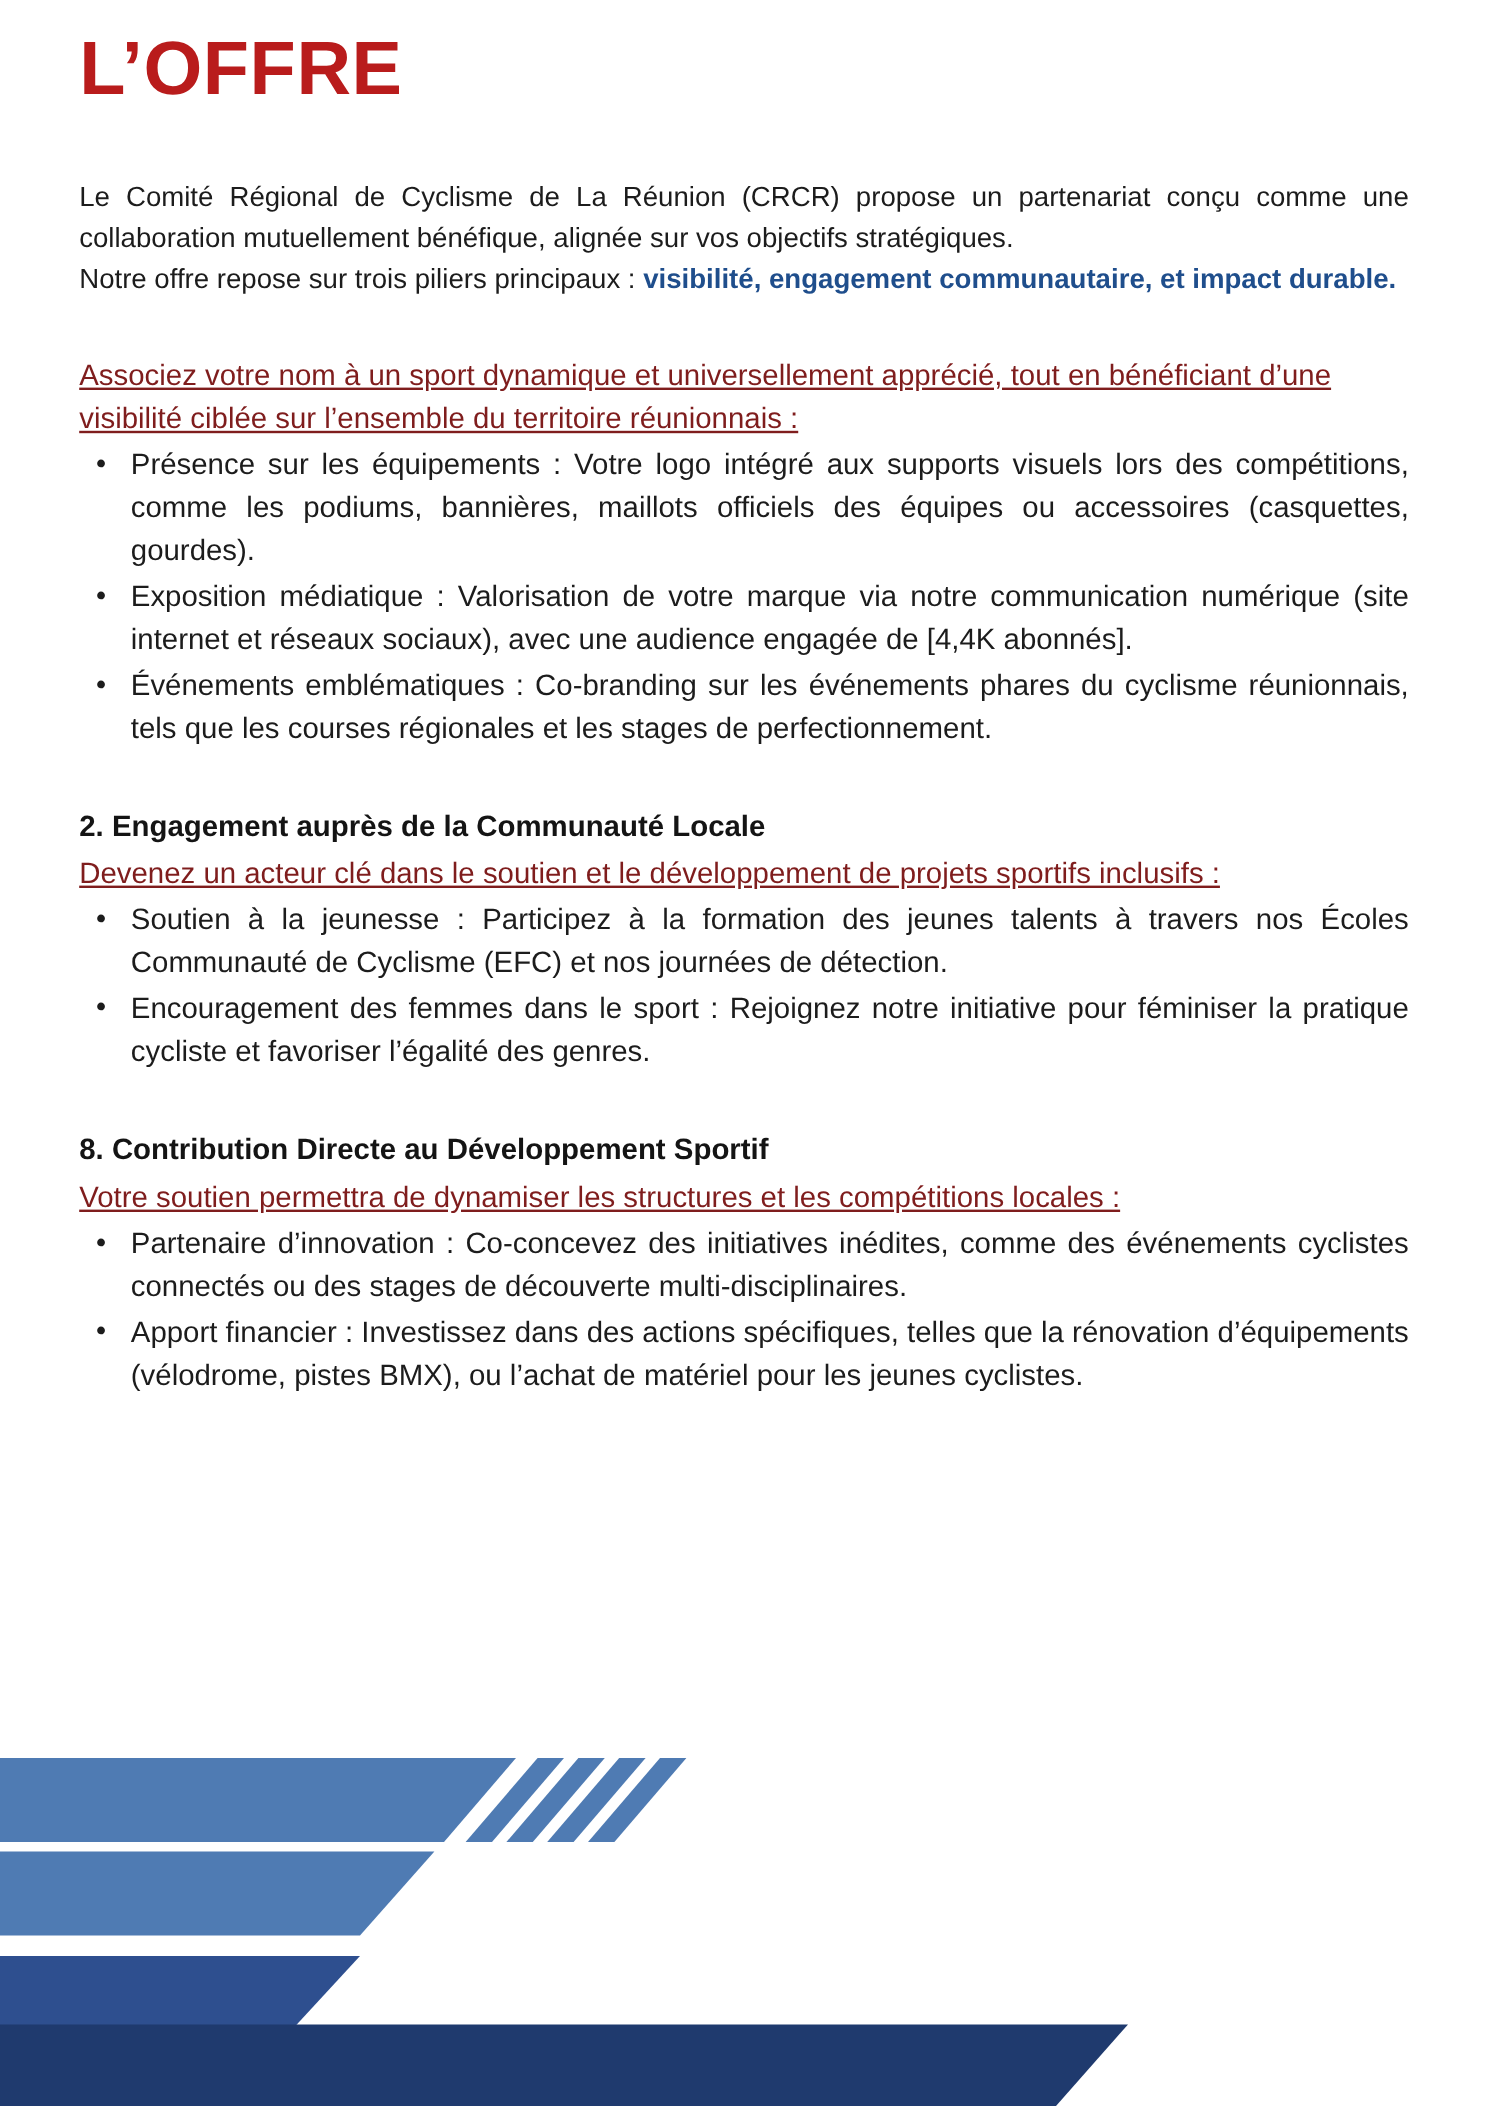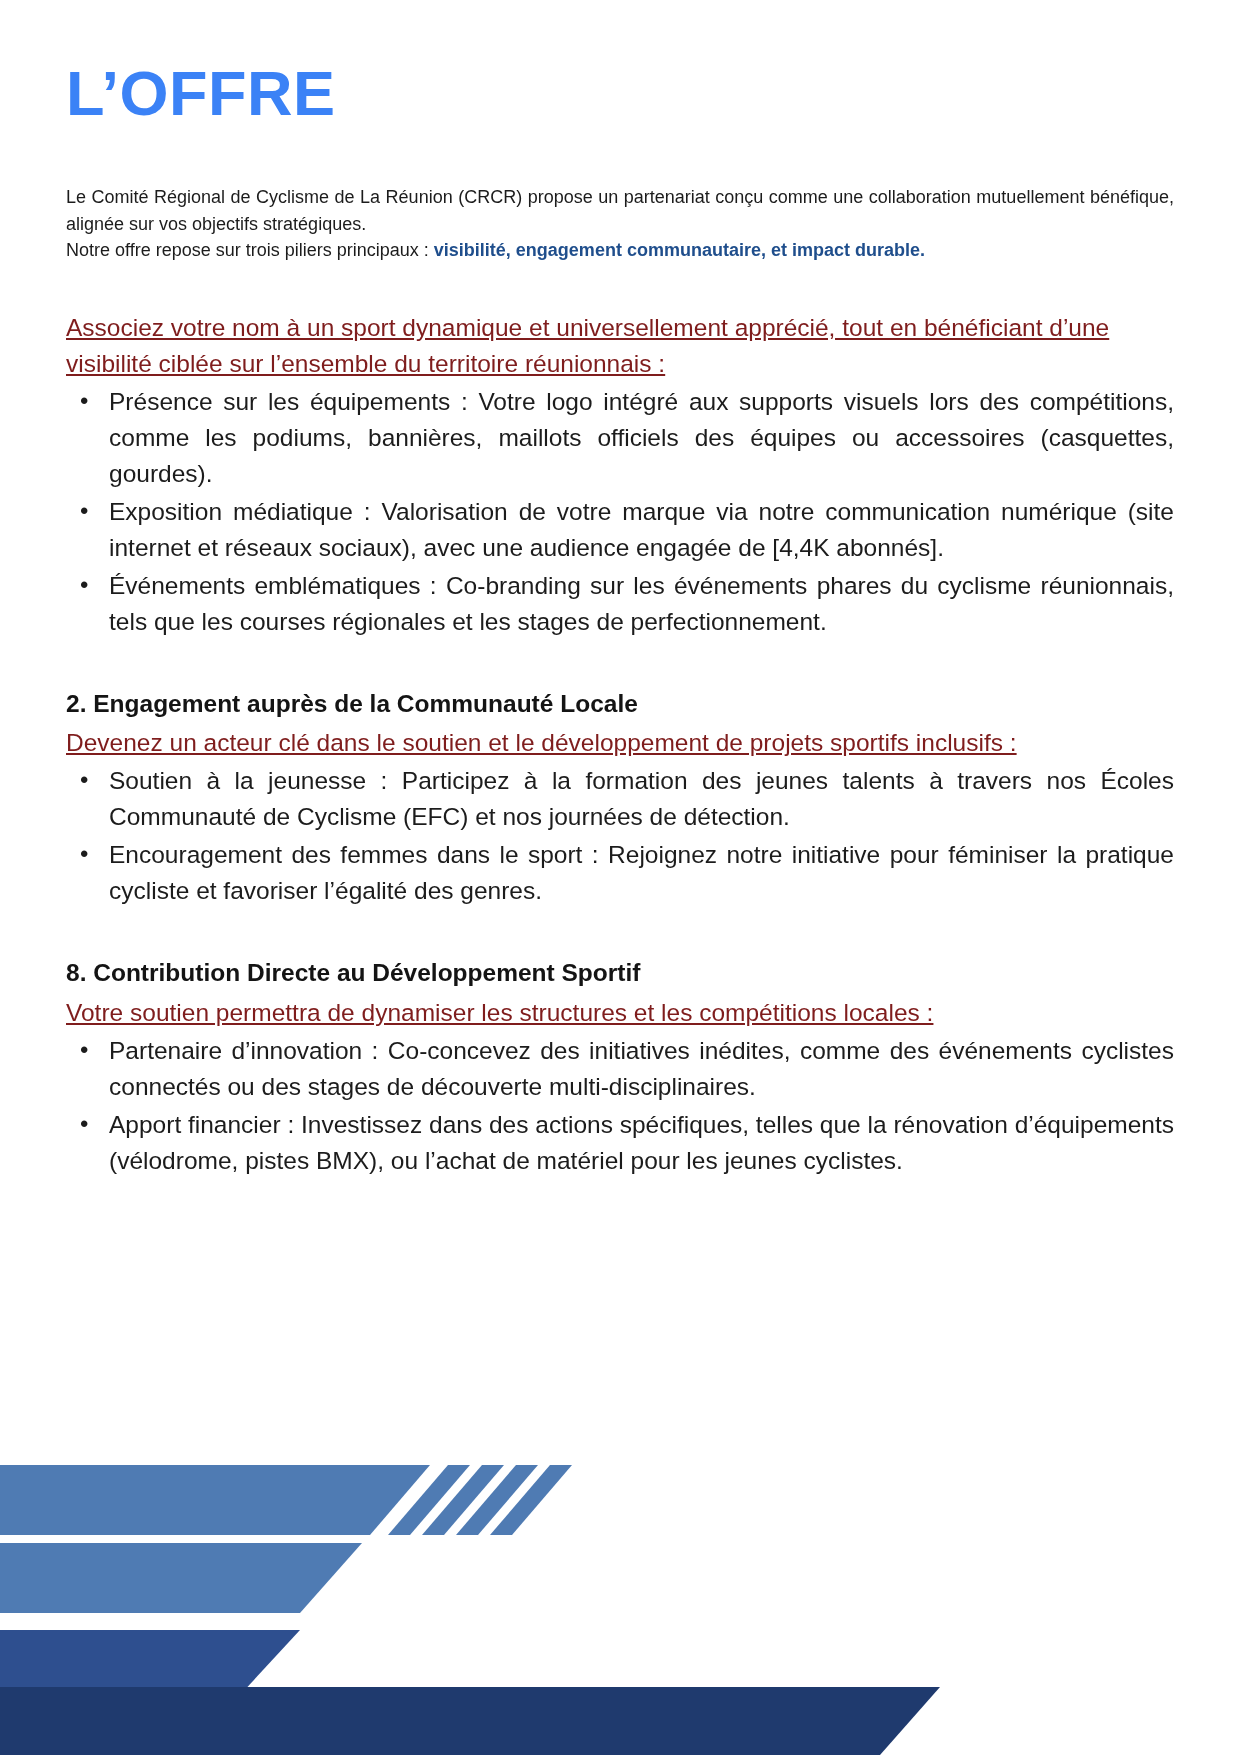--- a/index.html
+++ b/index.html
@@ -20,29 +20,29 @@
   }
   .content {
     position: absolute;
     left: 66px;
     top: 0;
     width: 1108px;
   }
   .page-title {
     font-size: 63px;
     font-weight: bold;
-    color: #3b82f6;
+    color: #b91c1c;
     letter-spacing: 0.5px;
     margin: 0;
-    padding-top: 60px;
+    padding-top: 24px;
     line-height: 1.05;
   }
   .intro {
     margin-top: 58px;
-    font-size: 18px;
+    font-size: 23px;
     line-height: 1.47;
     color: #1c1c1c;
     text-align: justify;
   }
   .accent-bold {
     color: #1f4e8c;
     font-weight: bold;
   }
   .section {
     margin-top: 46px;

